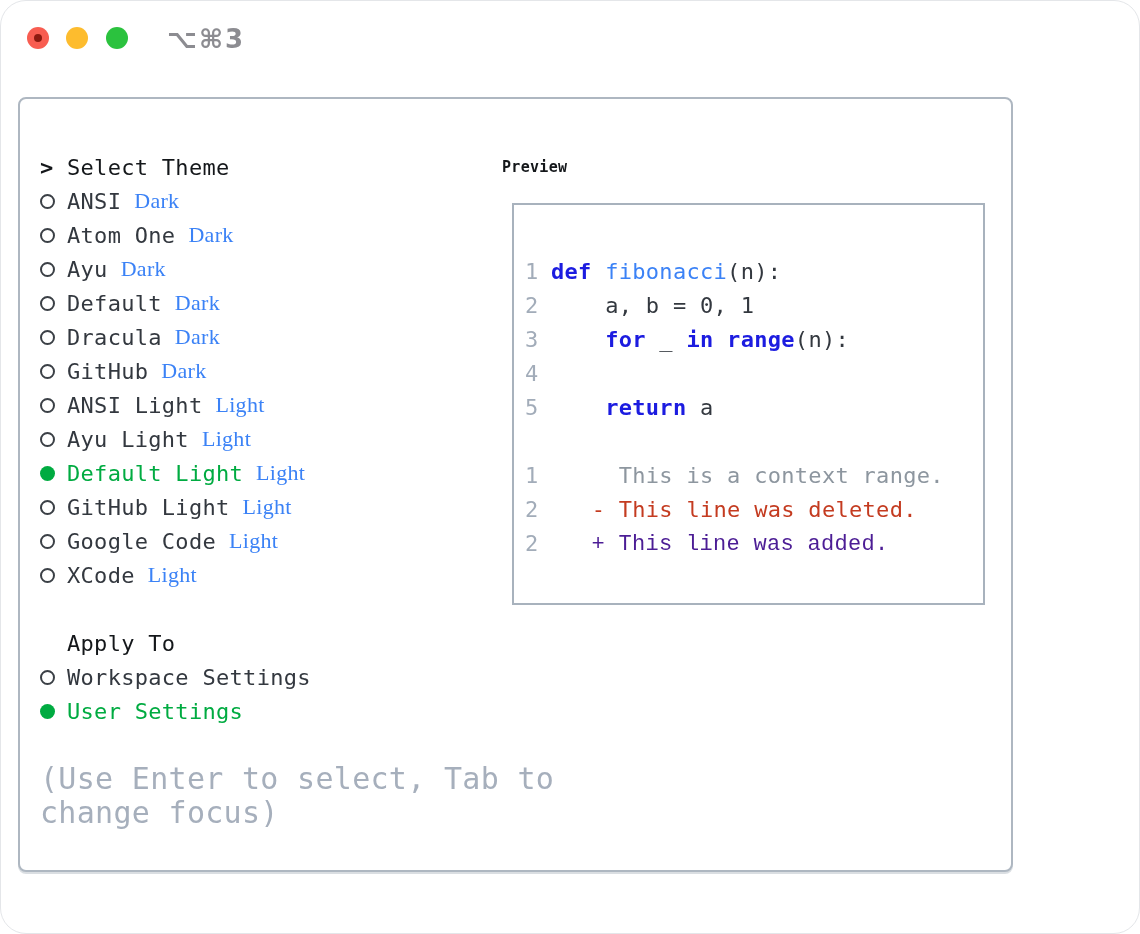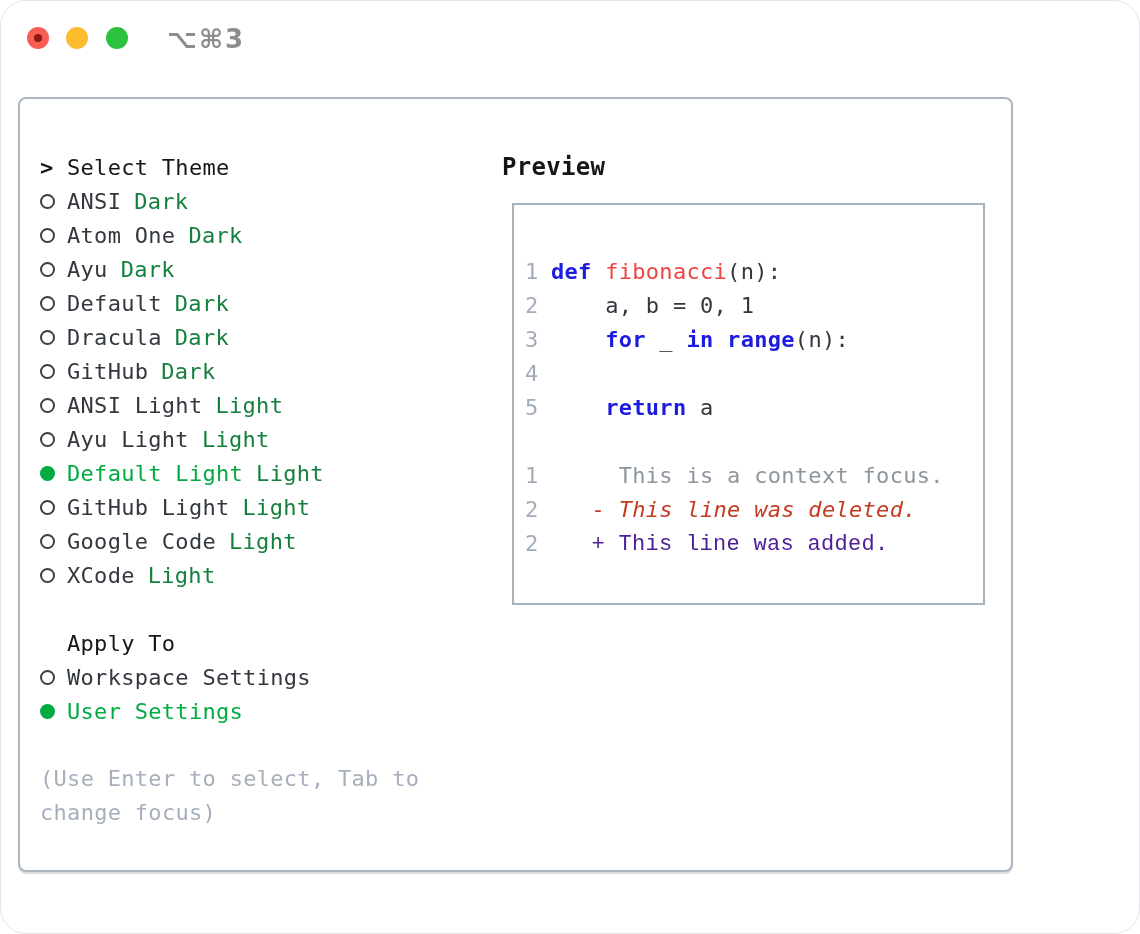--- a/index.html
+++ b/index.html
@@ -34,40 +34,40 @@
   }
   .col-left{position:absolute;left:20px;top:51px;}
   .row{height:34px;display:flex;align-items:center;font-size:22px;letter-spacing:.3px;color:#33383f;}
   .spacer{height:34px;}
   .bullet{width:27px;display:flex;align-items:center;flex:none;}
   .prompt{font-weight:bold;color:#14171a;}
   .hdr{font-weight:normal;color:#14171a;}
   .ring{width:15px;height:15px;border:2px solid #3b4046;border-radius:50%;box-sizing:border-box;}
   .dot{width:15px;height:15px;border-radius:50%;background:#00ab41;}
   .sel-name{color:#00ab41;}
-  .badge{color:#15803d;margin-left:13px;}
-  .help-line{height:34px;line-height:34px;font-size:22px;letter-spacing:.3px;color:#a6afbc;white-space:pre;}
+  .badge{color:#3b82f6;margin-left:13px;font-family:Liberation Serif, serif;}
+  .help-line{height:34px;line-height:34px;font-size:30px;letter-spacing:.3px;color:#a6afbc;white-space:pre;}
   
   .preview-title{
     position:absolute;left:482px;top:51px;height:34px;display:flex;align-items:center;
-    font-size:24px;font-weight:bold;color:#14171a;letter-spacing:.3px;
+    font-size:15px;font-weight:bold;color:#14171a;letter-spacing:.3px;
   }
   .preview-box{
     position:absolute;left:492px;top:104px;width:473px;height:402px;
     border:2px solid #a8b2bd;box-sizing:border-box;background:#ffffff;
     padding:15px 0 0 11px;overflow:hidden;
   }
   .code-row{height:34px;display:flex;align-items:center;font-size:22px;letter-spacing:.3px;}
   .gutter{width:26px;flex:none;color:#a2acb9;white-space:pre;}
   .code-content{white-space:pre;}
   .kw{color:#1c1ce0;font-weight:bold;}
-  .fn{color:#ef4444;margin-top:40px;}
+  .fn{color:#3b82f6;margin-top:40px;}
   .pl{color:#33383f;}
   .ctx{color:#8d969f;}
-  .del{color:#c43b20;font-style:italic;}
+  .del{color:#c43b20;}
   .add{color:#4c1d95;font-family:Liberation Mono, monospace;}
 </style>
 </head>
 <body>
 
 <div class="page-frame"></div>
 
 <div class="traffic tl-close">
   <span class="inner-dot"></span>
 </div>
@@ -223,21 +223,21 @@
       <div class="code-row">
         <span class="gutter">5</span>
         <span class="code-content"><span class="pl">    </span><span class="kw">return</span><span class="pl"> a</span></span>
       </div>
       <div class="code-row">
         <span class="gutter"></span>
         <span class="code-content"></span>
       </div>
       <div class="code-row">
         <span class="gutter">1</span>
-        <span class="code-content"><span class="ctx">     This is a context focus.</span></span>
+        <span class="code-content"><span class="ctx">     This is a context range.</span></span>
       </div>
       <div class="code-row">
         <span class="gutter">2</span>
         <span class="code-content"><span class="del">   - This line was deleted.</span></span>
       </div>
       <div class="code-row">
         <span class="gutter">2</span>
         <span class="code-content"><span class="add">   + This line was added.</span></span>
       </div>
     </div>

